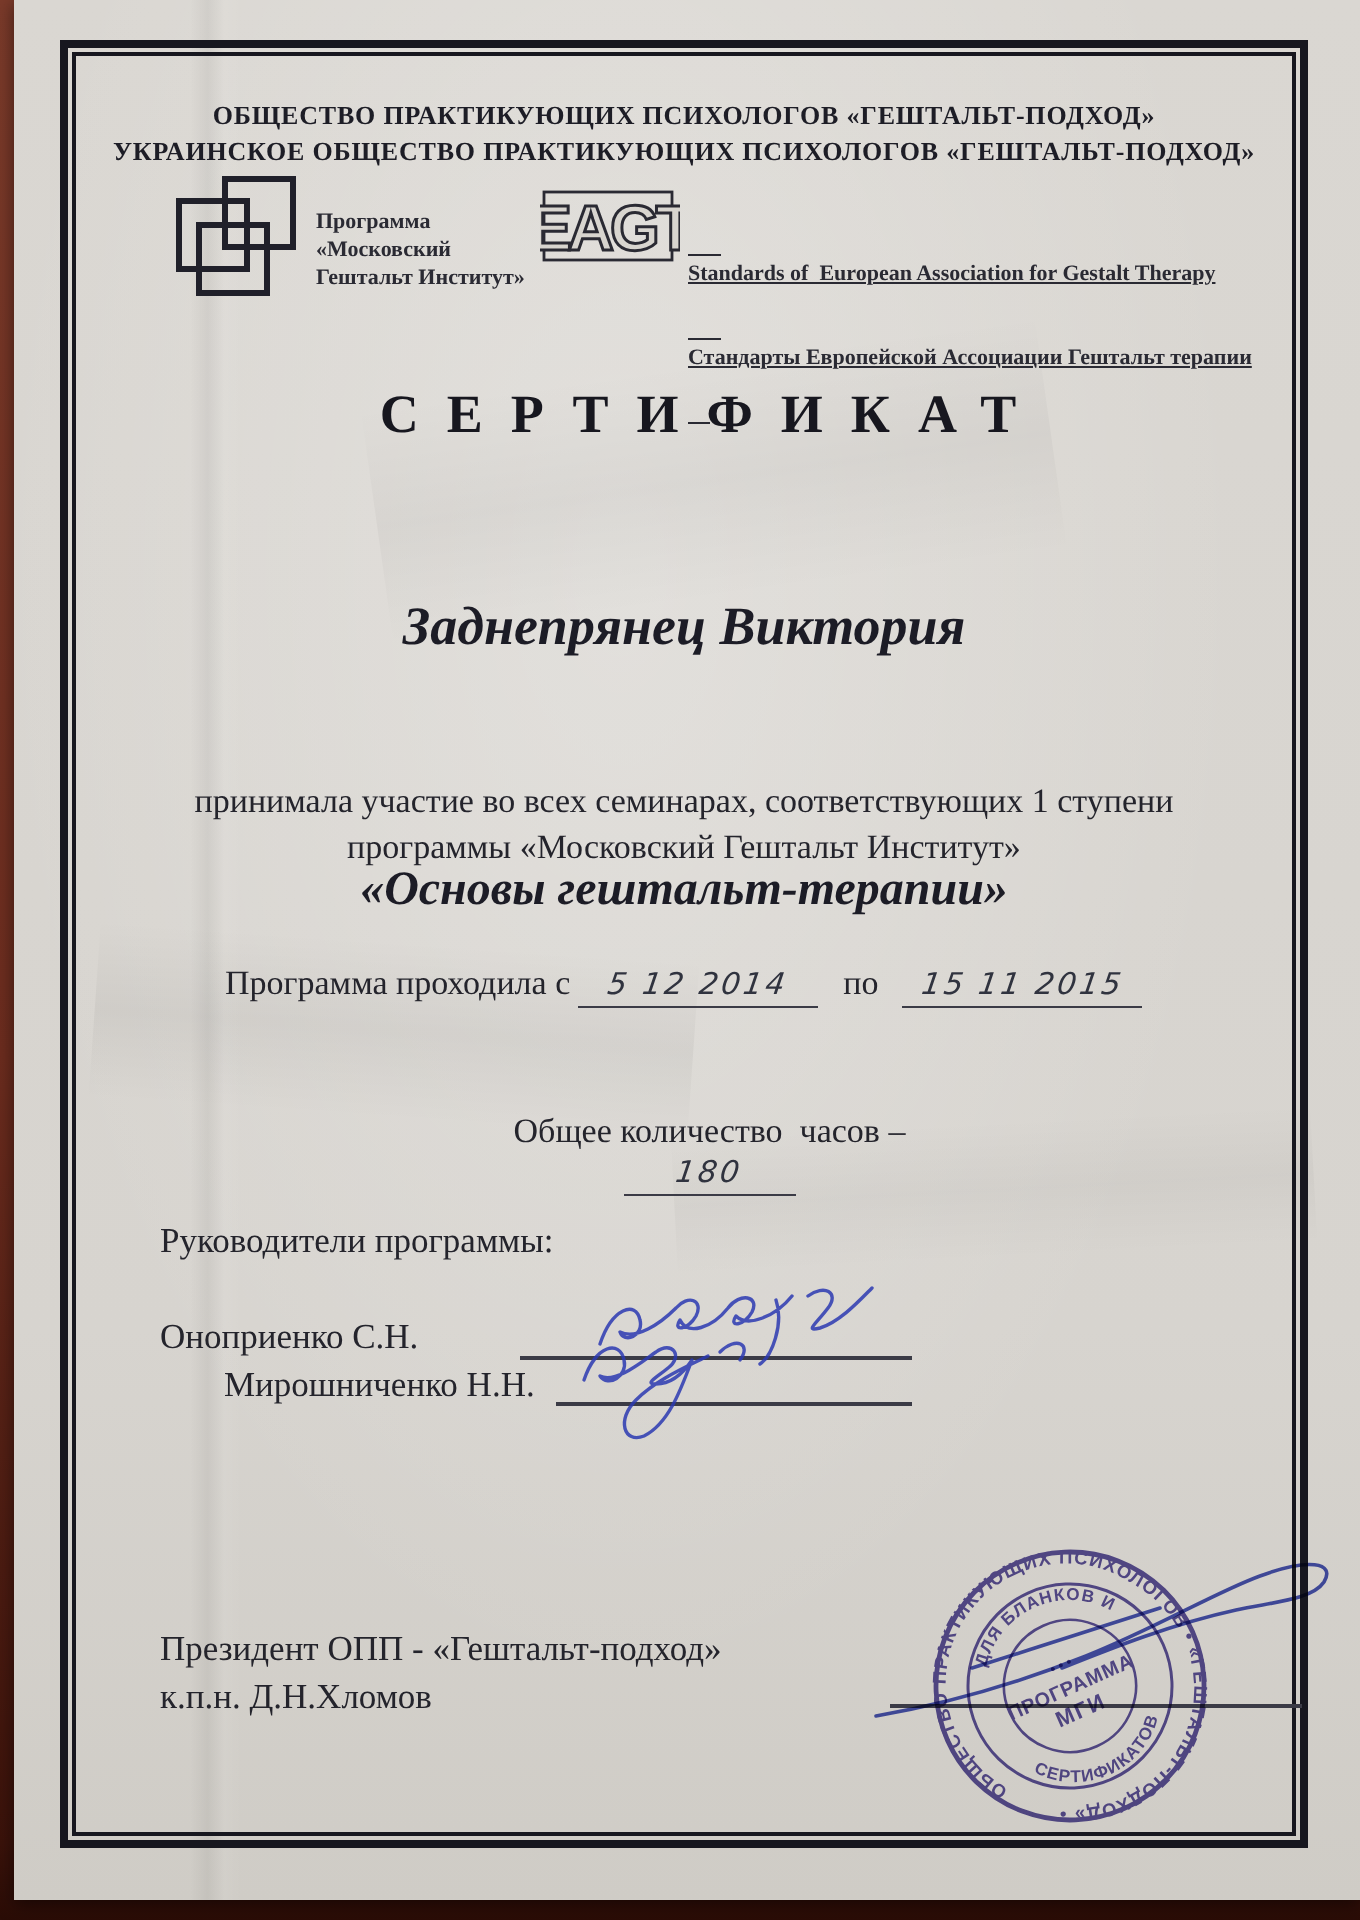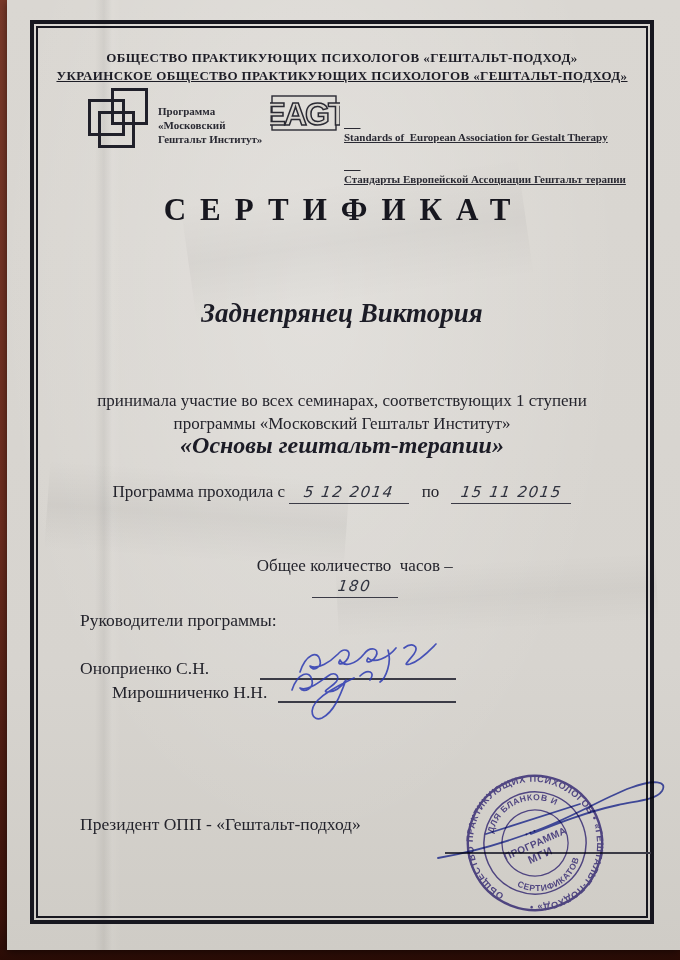--- a/index.html
+++ b/index.html
@@ -32,21 +32,21 @@
     position:absolute;left:2px;top:2px;right:2px;bottom:2px;
     border:2px solid #17171f;
   }
   .content{position:absolute;left:23px;top:20px;width:624px;height:904px;border-radius:14px;}
   .abs{position:absolute;}
   .ctr{left:0;width:100%;text-align:center;}
   .pre{white-space:pre-wrap;}
   .org-line{font-weight:bold;font-size:13px;letter-spacing:0.4px;color:#1d1d26;}
   .caption{font-weight:bold;font-size:11px;line-height:14px;color:#2a2a33;}
   .mgi-sq{position:absolute;border:3px solid #20202a;width:31px;height:31px;background:transparent;}
-  .cert-title{font-weight:bold;font-size:31px;letter-spacing:14px;padding-left:2px;color:#17171f;}
+  .cert-title{font-weight:bold;font-size:27px;letter-spacing:14px;padding-left:14px;color:#17171f;}
   .confirms{font-style:italic;font-size:18px;}
   .recipient{font-weight:bold;font-style:italic;font-size:27px;color:#1c1c26;}
   .para{font-size:17px;line-height:23px;margin-top:44px;}
   .course{font-weight:bold;font-style:italic;font-size:24px;color:#1c1c26;}
   .lineText{font-size:17px;}
   .hand{
     font-family:"DejaVu Sans",sans-serif;font-style:italic;font-size:15px;
     letter-spacing:1.5px;color:#30333f;transform:skewX(-8deg);display:inline-block;
   }
   .uline{display:inline-block;border-bottom:1.6px solid #3b3b46;text-align:center;padding:0 6px 1px 6px;}
@@ -67,21 +67,21 @@
   <div class="crease d2"></div>
   <div class="crease d3"></div>
 
   <div class="frame-outer">
     <div class="frame-inner"></div>
   </div>
 
   <div class="content">
 
     <div class="abs ctr org-line" style="top:30px;">ОБЩЕСТВО ПРАКТИКУЮЩИХ ПСИХОЛОГОВ «ГЕШТАЛЬТ-ПОДХОД»</div>
-    <div class="abs ctr org-line" style="top:48px;text-decoration:underline;">УКРАИНСКОЕ ОБЩЕСТВО ПРАКТИКУЮЩИХ ПСИХОЛОГОВ «ГЕШТАЛЬТ-ПОДХОД»</div>
+    <div class="abs ctr org-line" style="top:48px;">УКРАИНСКОЕ ОБЩЕСТВО ПРАКТИКУЮЩИХ ПСИХОЛОГОВ «ГЕШТАЛЬТ-ПОДХОД»</div>
 
     <div class="abs" style="left:56px;top:66px;width:64px;height:64px;">
       <div class="mgi-sq" style="left:25px;top:2px;"></div>
       <div class="mgi-sq" style="left:2px;top:13px;"></div>
       <div class="mgi-sq" style="left:12px;top:25px;"></div>
     </div>
     <div class="abs caption" style="left:128px;top:84px;width:120px;">
       <div>Программа «Московский</div>
       <div>Гештальт Институт»</div>
     </div>
@@ -126,20 +126,21 @@
 
     <svg class="abs" style="left:262px;top:618px;" width="170" height="46" viewBox="0 0 170 46">
       <path class="pen" stroke-width="1.7" d="M8,34 C14,16 26,12 28,22 C30,30 20,34 18,28 C26,32 38,24 46,16 C52,9 60,12 56,20 C52,27 44,28 48,22 C52,30 64,26 72,16 C78,8 88,10 84,18 C80,25 72,26 76,20 C82,26 96,20 104,10 M96,12 C100,24 94,40 88,44 M112,10 C120,4 128,8 122,16 C116,24 110,28 118,26 C128,23 138,12 144,6"></path>
     </svg>
     <svg class="abs" style="left:246px;top:644px;" width="140" height="60" viewBox="0 0 140 60">
       <path class="pen" stroke-width="1.7" d="M16,26 C22,8 34,6 36,16 C38,24 28,30 24,24 C32,28 46,16 52,12 C60,6 66,14 58,20 C52,25 46,28 52,28 C60,28 66,22 70,16 C64,32 58,48 46,54 C36,58 32,46 42,36 C52,26 66,20 78,14 M84,12 C92,4 100,8 94,16"></path>
     </svg>
 
     <div class="abs lineText" style="left:50px;top:792px;font-size:17.5px;line-height:24px;">
       <div>Президент ОПП - «Гештальт-подход»</div>
+      <div>к.п.н. Д.Н.Хломов</div>
     </div>
     <div class="sig-line" style="left:415px;top:832px;width:206px;"></div>
 
     <div class="stamp-wrap">
       <svg width="150" height="150" viewBox="0 0 150 150">
         <defs>
           <path id="outerRing" d="M25.9,109.4 A60,60 0 1 1 124.1,40.6 A60,60 0 1 1 25.9,109.4"></path>
           <path id="innerTop" d="M34.6,60.3 A43,43 0 0 1 115.4,60.3"></path>
           <path id="innerBottom" d="M32.6,87.7 A43,43 0 0 0 117.4,87.7"></path>
         </defs>

